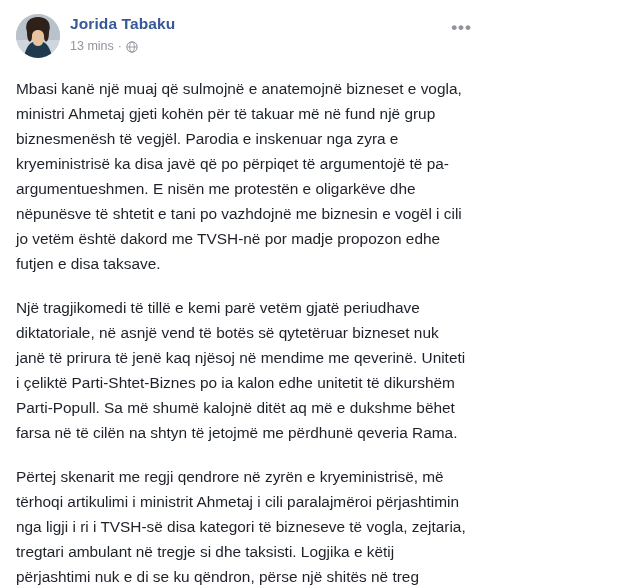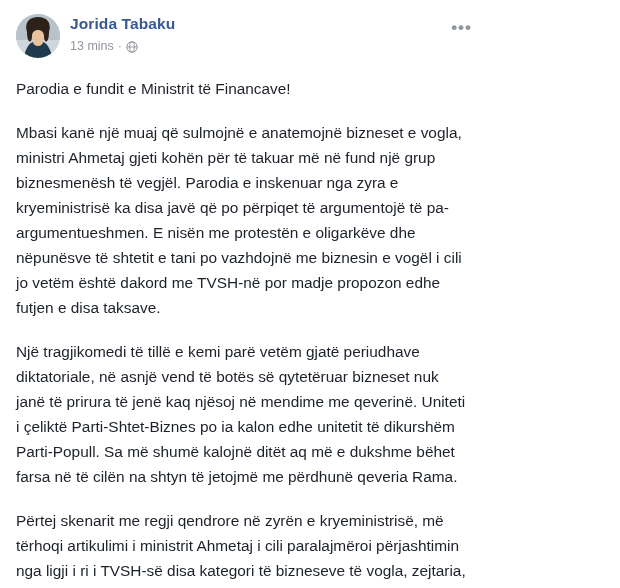--- a/index.html
+++ b/index.html
@@ -135,19 +135,18 @@
             <line x1="0.9" y1="6" x2="11.1" y2="6" stroke="#90949c" stroke-width="0.9"></line>
           </svg>
         </span>
       </div>
     </div>
 
     <div class="menu-button">•••</div>
   </div>
 
   <div class="post-body">
-    <p>Parodia e fundit e Ministrit të Financave!</p>
     <p>Mbasi kanë një muaj që sulmojnë e anatemojnë bizneset e vogla, ministri Ahmetaj gjeti kohën për të takuar më në fund një grup biznesmenësh të vegjël. Parodia e inskenuar nga zyra e kryeministrisë ka disa javë që po përpiqet të argumentojë të pa-argumentueshmen. E nisën me protestën e oligarkëve dhe nëpunësve të shtetit e tani po vazhdojnë me biznesin e vogël i cili jo vetëm është dakord me TVSH-në por madje propozon edhe futjen e disa taksave.</p>
     <p>Një tragjikomedi të tillë e kemi parë vetëm gjatë periudhave diktatoriale, në asnjë vend të botës së qytetëruar bizneset nuk janë të prirura të jenë kaq njësoj në mendime me qeverinë. Uniteti i çeliktë Parti-Shtet-Biznes po ia kalon edhe unitetit të dikurshëm Parti-Popull. Sa më shumë kalojnë ditët aq më e dukshme bëhet farsa në të cilën na shtyn të jetojmë me përdhunë qeveria Rama.</p>
     <p>Përtej skenarit me regji qendrore në zyrën e kryeministrisë, më tërhoqi artikulimi i ministrit Ahmetaj i cili paralajmëroi përjashtimin nga ligji i ri i TVSH-së disa kategori të bizneseve të vogla, zejtaria, tregtari ambulant në tregje si dhe taksisti. Logjika e këtij përjashtimi nuk e di se ku qëndron, përse një shitës në treg bashkiak është i përjashtuar nga ligji i ri i TVSH ndërsa një tregtar që shet në një dyqan që paguan taksa dhe qira do të duhet të përfshihet? Pra, ku është logjika e këtij përjashtimi dhe përse nuk qëndron</p>
   </div>
 
 </div>
 
 </body></html>

